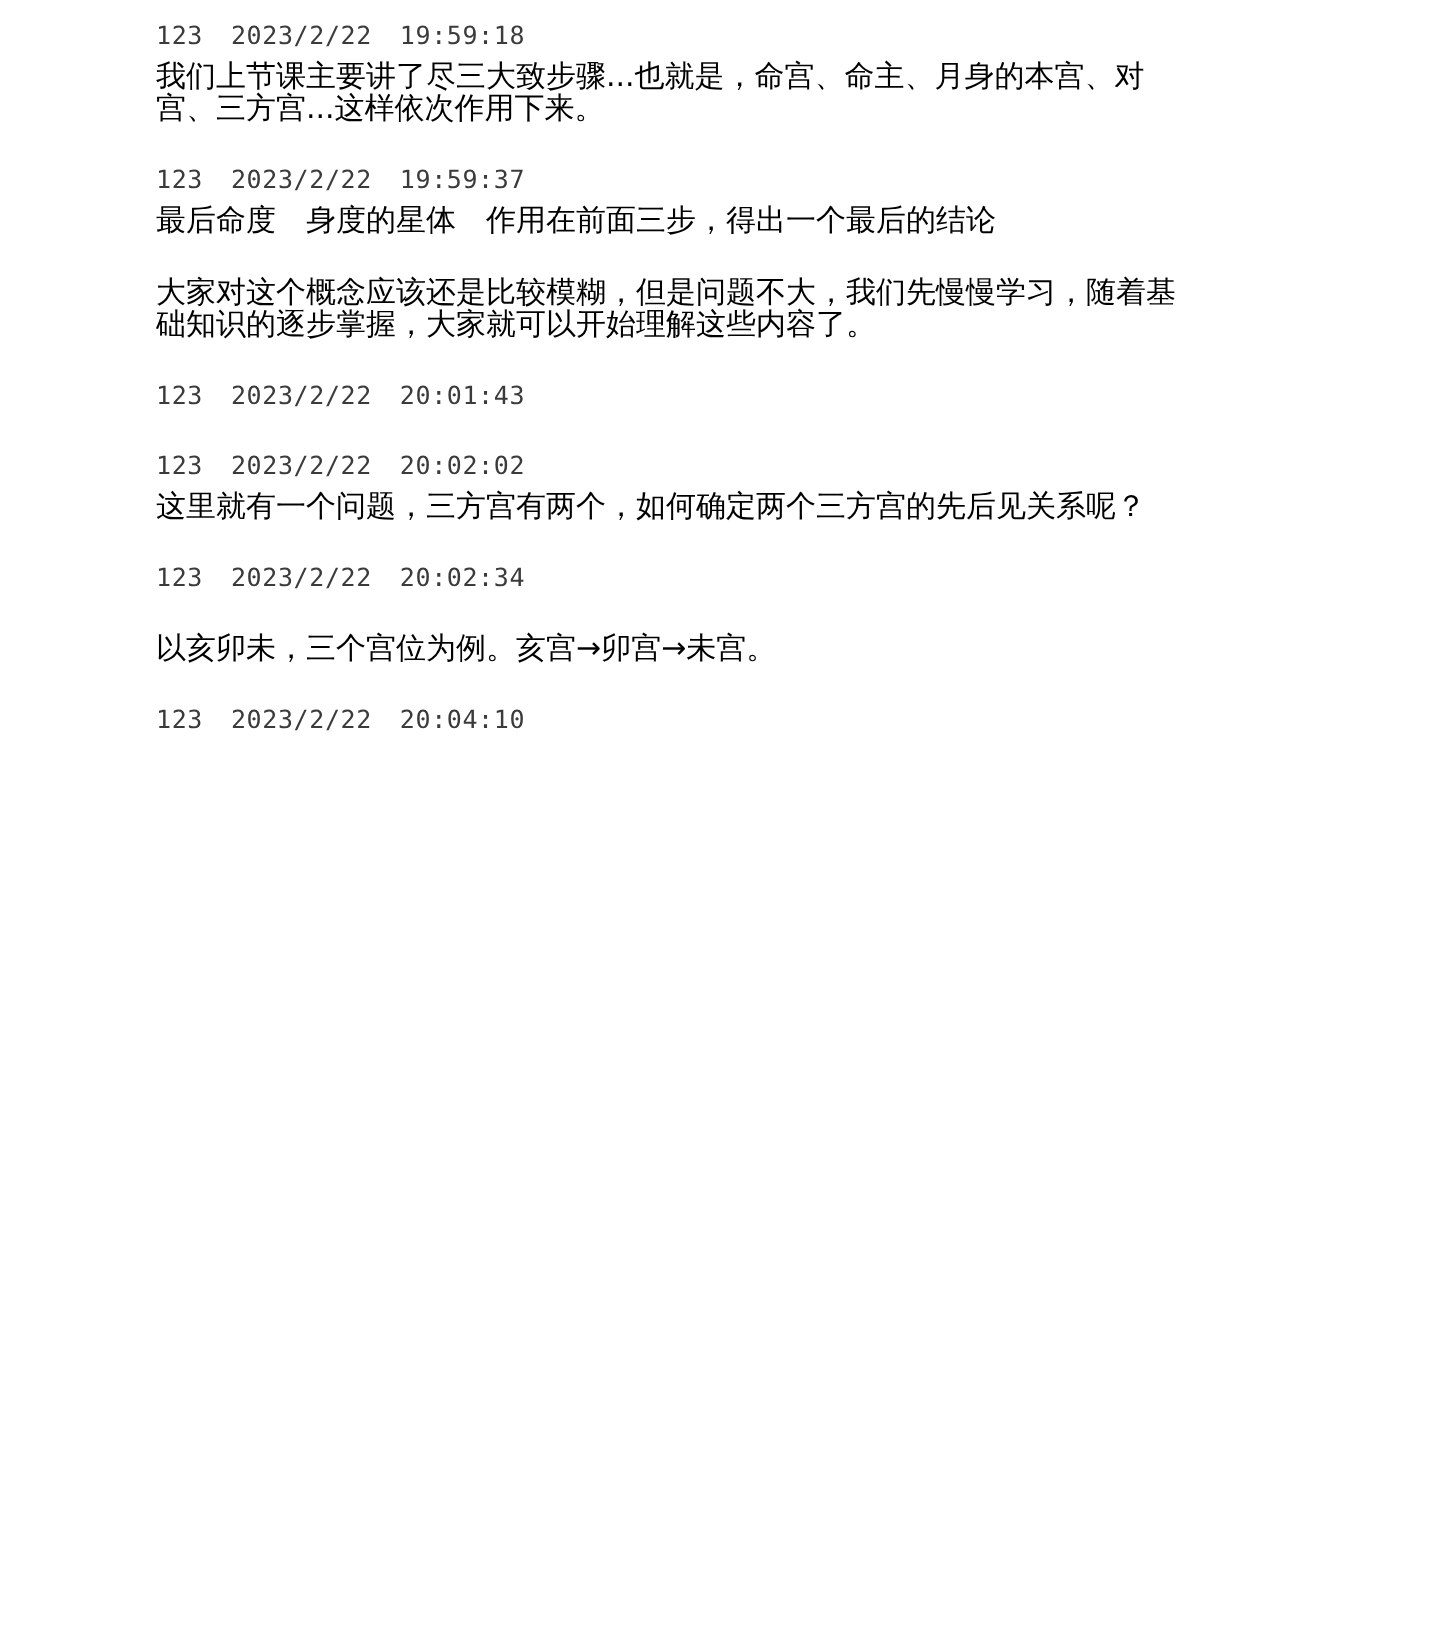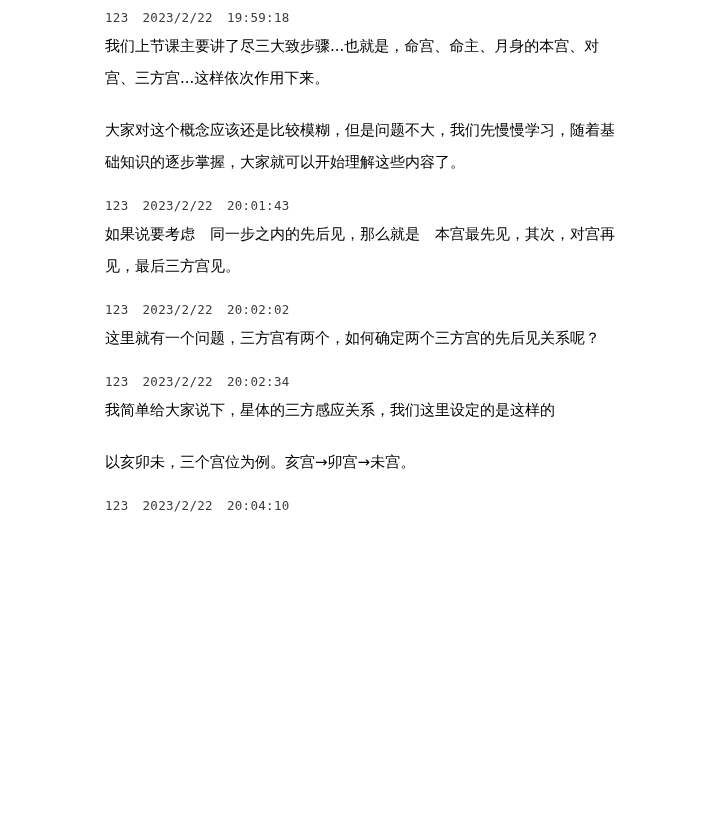--- a/index.html
+++ b/index.html
@@ -8,21 +8,21 @@
     background: #ffffff;
   }
   body {
     width: 727px;
     height: 826px;
     font-family: "Liberation Sans", sans-serif;
     color: #000000;
     overflow: hidden;
   }
   .chat-log {
-    padding: 10px 14px 0 105px;
+    padding: 10px 14px 0 78px;
     box-sizing: border-box;
   }
   .message {
     margin-bottom: 20px;
   }
   .msg-meta {
     font-family: "DejaVu Sans Mono", monospace;
     font-size: 12.5px;
     color: #3b3b3b;
     letter-spacing: 0.3px;
@@ -34,69 +34,73 @@
   }
   .msg-meta .date {
     margin-right: 14px;
   }
   .msg-meta .time {
     margin-right: 0;
   }
   .msg-body {
     font-family: "DejaVu Sans", sans-serif;
     font-size: 15px;
-    line-height: 32px;
+    line-height: 16px;
     color: #000000;
     max-width: 515px;
     word-wrap: break-word;
   }
 </style>
 </head>
 <body>
 
 <div class="chat-log">
 
   <div class="message">
     <div class="msg-meta">
       <span class="sender">123</span><span class="date">2023/2/22</span><span class="time">19:59:18</span>
     </div>
     <div class="msg-body">我们上节课主要讲了尽三大致步骤...也就是，命宫、命主、月身的本宫、对宫、三方宫...这样依次作用下来。</div>
   </div>
 
+  <div class="message">
+    <div class="msg-meta">
+      <span class="sender">123</span><span class="date">2023/2/22</span><span class="time">19:59:37</span>
+    </div>
+    <div class="msg-body">最后命度　身度的星体　作用在前面三步，得出一个最后的结论</div>
+  </div>
 
   <div class="message">
     <div class="msg-body">大家对这个概念应该还是比较模糊，但是问题不大，我们先慢慢学习，随着基础知识的逐步掌握，大家就可以开始理解这些内容了。</div>
   </div>
 
 
   <div class="message">
   </div>
 
   <div class="message">
   </div>
 
   <div class="message">
     <div class="msg-meta">
       <span class="sender">123</span><span class="date">2023/2/22</span><span class="time">20:01:43</span>
     </div>
-    <div class="msg-body">如果说要考虑　同一步之内的先后见，那么就是　本宫最先见，其次，对宫再见，最后三方宫见。</div>
   </div>
 
   <div class="message">
     <div class="msg-meta">
       <span class="sender">123</span><span class="date">2023/2/22</span><span class="time">20:02:02</span>
     </div>
     <div class="msg-body">这里就有一个问题，三方宫有两个，如何确定两个三方宫的先后见关系呢？</div>
   </div>
 
   <div class="message">
     <div class="msg-meta">
       <span class="sender">123</span><span class="date">2023/2/22</span><span class="time">20:02:34</span>
     </div>
-    <div class="msg-body">我简单给大家说下，星体的三方感应关系，我们这里设定的是这样的</div>
   </div>
 
   <div class="message">
     <div class="msg-body">以亥卯未，三个宫位为例。亥宫→卯宫→未宫。</div>
   </div>
 
 
   <div class="message">
     <div class="msg-meta">
       <span class="sender">123</span><span class="date">2023/2/22</span><span class="time">20:04:10</span>

